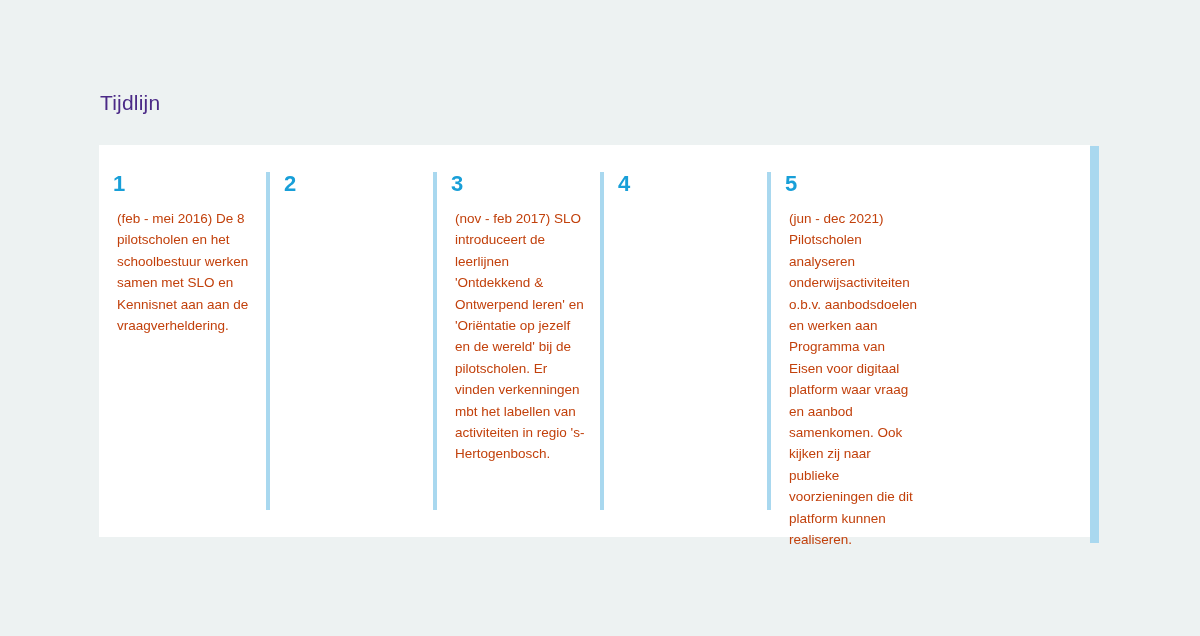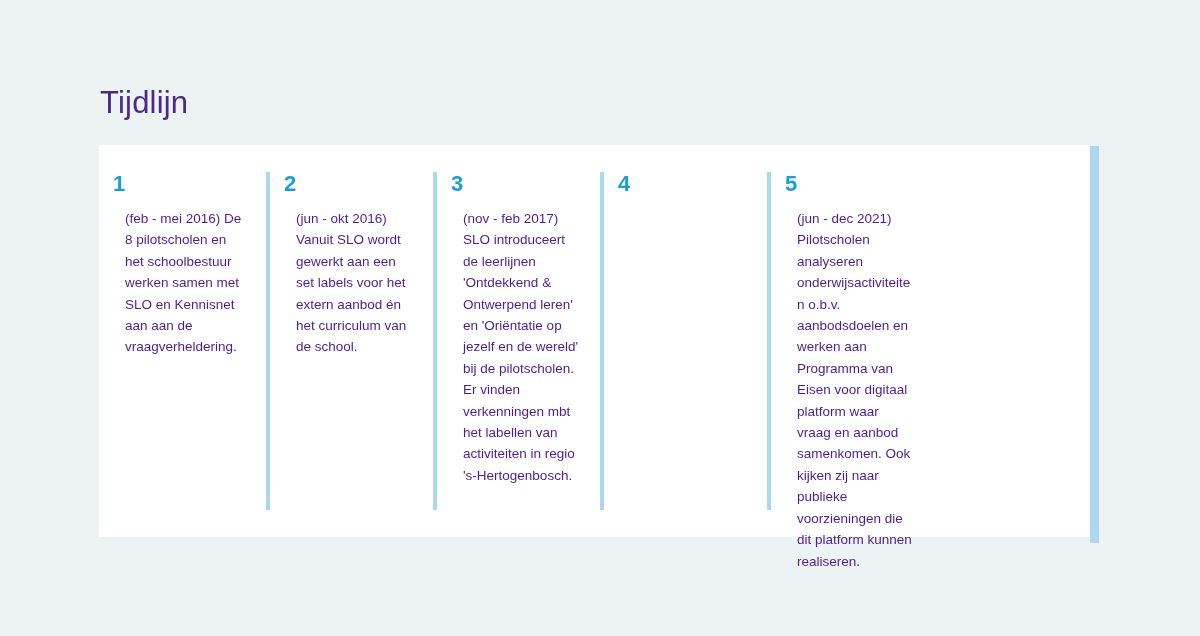--- a/index.html
+++ b/index.html
@@ -15,21 +15,21 @@
   }
   .page {
     position: relative;
     width: 1200px;
     height: 636px;
   }
   .page-title {
     position: absolute;
     left: 100px;
     top: 88px;
-    font-size: 31px;
+    font-size: 21px;
     font-weight: 400;
     color: #4b2a87;
     letter-spacing: 0.2px;
     line-height: 30px;
   }
   .timeline-card {
     position: absolute;
     left: 99px;
     top: 145px;
     width: 991px;
@@ -79,22 +79,22 @@
     font-size: 22px;
     font-weight: bold;
     color: #189fd8;
     line-height: 24px;
     margin: 0 0 12px 0;
     letter-spacing: 0.3px;
   }
   .step-text {
     font-size: 13.5px;
     line-height: 21.4px;
-    color: #4c1d95;
-    margin: 12px;
+    color: #c2410c;
+    margin: 4px;
     word-wrap: break-word;
   }
 </style>
 </head>
 <body>
 
 <div class="page">
 
   <div class="page-title">Tijdlijn</div>
 
@@ -103,21 +103,20 @@
 
       <div class="step first">
 
         <div class="step-number">1</div>
         <div class="step-text">(feb - mei 2016) De 8 pilotscholen en het schoolbestuur werken samen met SLO en Kennisnet aan aan de vraagverheldering.</div>
       </div>
 
       <div class="step">
         <div class="step-rule"></div>
         <div class="step-number">2</div>
-        <div class="step-text">(jun - okt 2016) Vanuit SLO wordt gewerkt aan een set labels voor het extern aanbod én het curriculum van de school.</div>
       </div>
 
       <div class="step">
         <div class="step-rule"></div>
         <div class="step-number">3</div>
         <div class="step-text">(nov - feb 2017) SLO introduceert de leerlijnen 'Ontdekkend &amp; Ontwerpend leren' en 'Oriëntatie op jezelf en de wereld' bij de pilotscholen. Er vinden verkenningen mbt het labellen van activiteiten in regio 's-Hertogenbosch.</div>
       </div>
 
       <div class="step">
         <div class="step-rule"></div>

